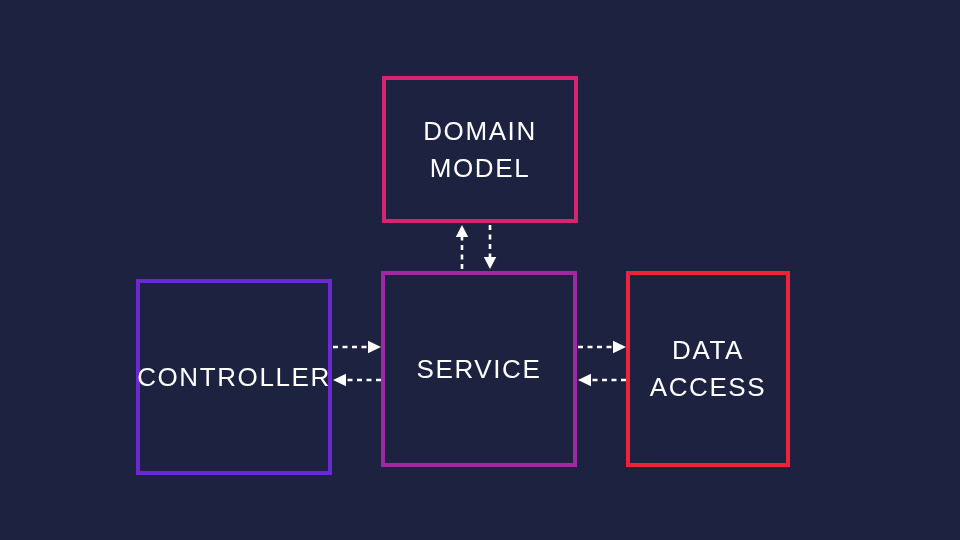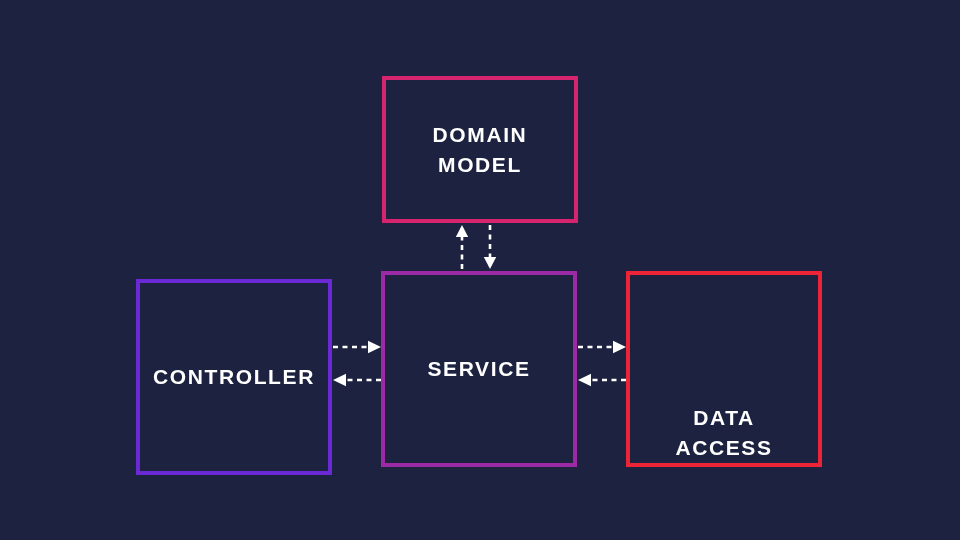--- a/index.html
+++ b/index.html
@@ -24,22 +24,22 @@
     box-sizing: border-box;
     background: #1c2240;
     border-style: solid;
     border-width: 4px;
     display: flex;
     align-items: center;
     justify-content: center;
   }
   .node-label {
     color: #ffffff;
-    font-weight: bold;
-    font-size: 21px;
+    font-weight: normal;
+    font-size: 26px;
     letter-spacing: 1.6px;
     line-height: 1.42;
     text-align: center;
     text-transform: uppercase;
     white-space: pre-line;
     user-select: none;
   }
   #node-domain-model {
     left: 382px;
     top: 76px;
@@ -57,24 +57,23 @@
   #node-service {
     left: 381px;
     top: 271px;
     width: 196px;
     height: 196px;
     border-color: #9c2aa4;
   }
   #node-data-access {
     left: 626px;
     top: 271px;
-    width: 196px;
+    width: 164px;
     height: 196px;
     border-color: #ec2435;
-    align-items: flex-end;
   }
   .connector {
     position: absolute;
     overflow: visible;
   }
   .conn-line {
     stroke: #ffffff;
     stroke-width: 2.6;
     stroke-dasharray: 5 4.5;
     fill: none;

